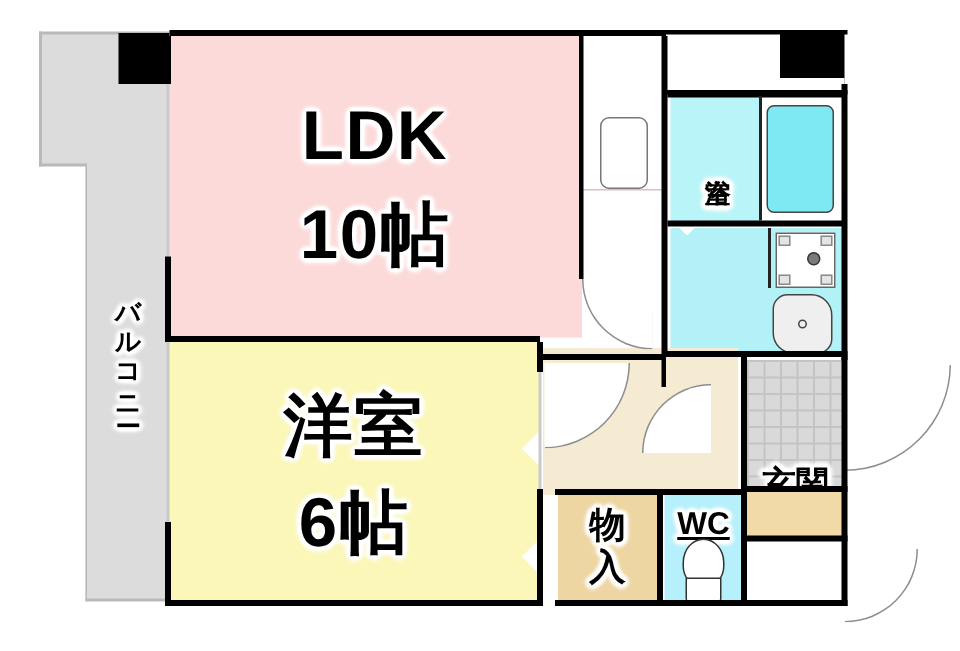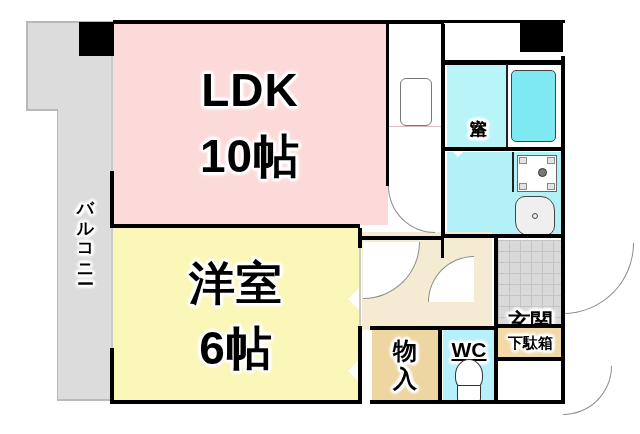--- a/index.html
+++ b/index.html
@@ -119,21 +119,20 @@
               background-image:
                 linear-gradient(to right, #c3c3c3 1px, transparent 1px),
                 linear-gradient(to bottom, #c3c3c3 1px, transparent 1px);
               background-size:11px 11px;"></div>
   <div class="lbl lbl-mid" style="left:498px;top:266px;width:65px;height:32px;font-size:22px;margin-top:40px;">玄関</div>
 
   <div class="arcnf" style="left:563px;top:243px;width:70px;height:70px;border-radius:0 0 100% 0;border-width:0 1.4px 1.4px 0;"></div>
   <div class="leaf" style="left:563px;top:243px;width:3px;height:0;"></div>
 
   <div class="room" style="left:498px;top:327px;width:65px;height:31px;background:#f2d9a8;"></div>
-  <div class="lbl lbl-xs" style="left:498px;top:330px;width:65px;height:25px;font-size:15px;">下駄箱</div>
 
   <div class="room" style="left:498px;top:362px;width:65px;height:40px;background:#ffffff;"></div>
 
   <div class="arcnf" style="left:563px;top:366px;width:48px;height:48px;border-radius:0 0 100% 0;border-width:0 1.4px 1.4px 0;"></div>
 
   <div class="room" style="left:443px;top:330px;width:52px;height:72px;background:#b6f0fb;"></div>
   <div class="lbl lbl-mid" style="left:443px;top:336px;width:52px;height:28px;font-size:21px;text-decoration:underline;">WC</div>
 
   <div class="fix" style="left:455px;top:359px;width:28px;height:32px;background:#ffffff;border:1.4px solid #333;border-radius:50% 50% 42% 42%;"></div>
   <div class="fix" style="left:457px;top:385px;width:24px;height:17px;background:#ffffff;border:1.4px solid #333;border-radius:0 0 3px 3px;"></div>

